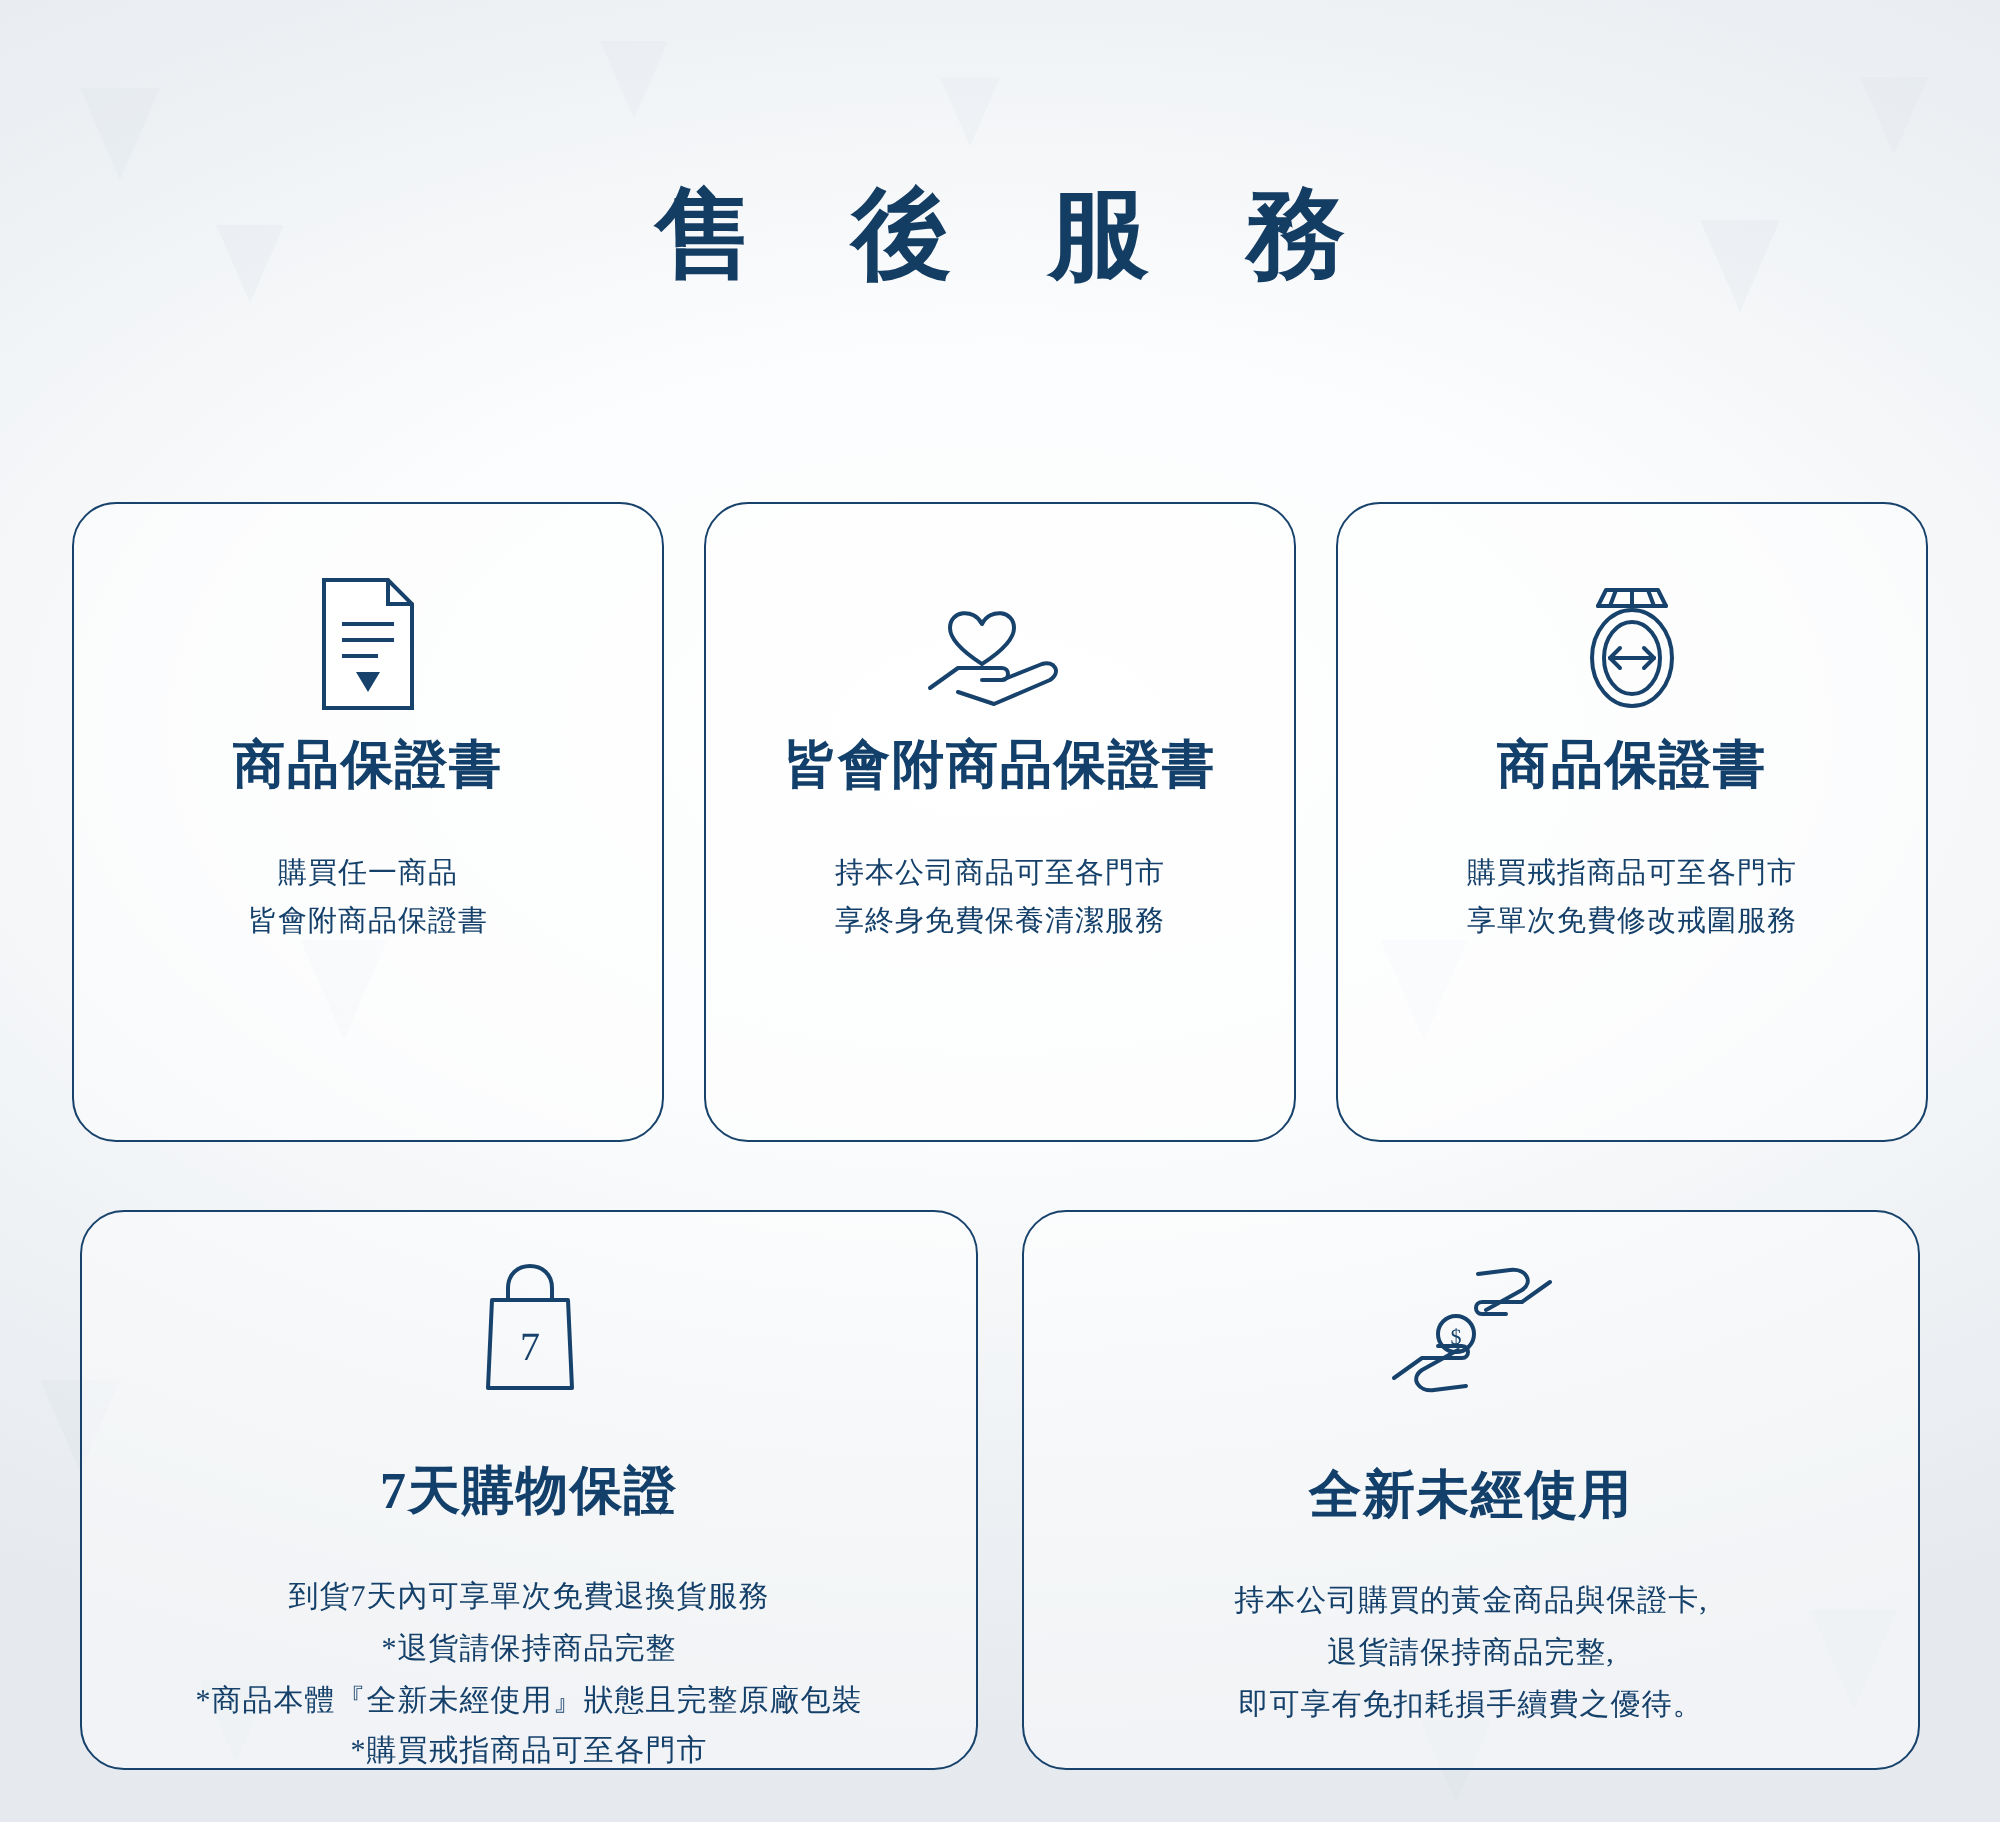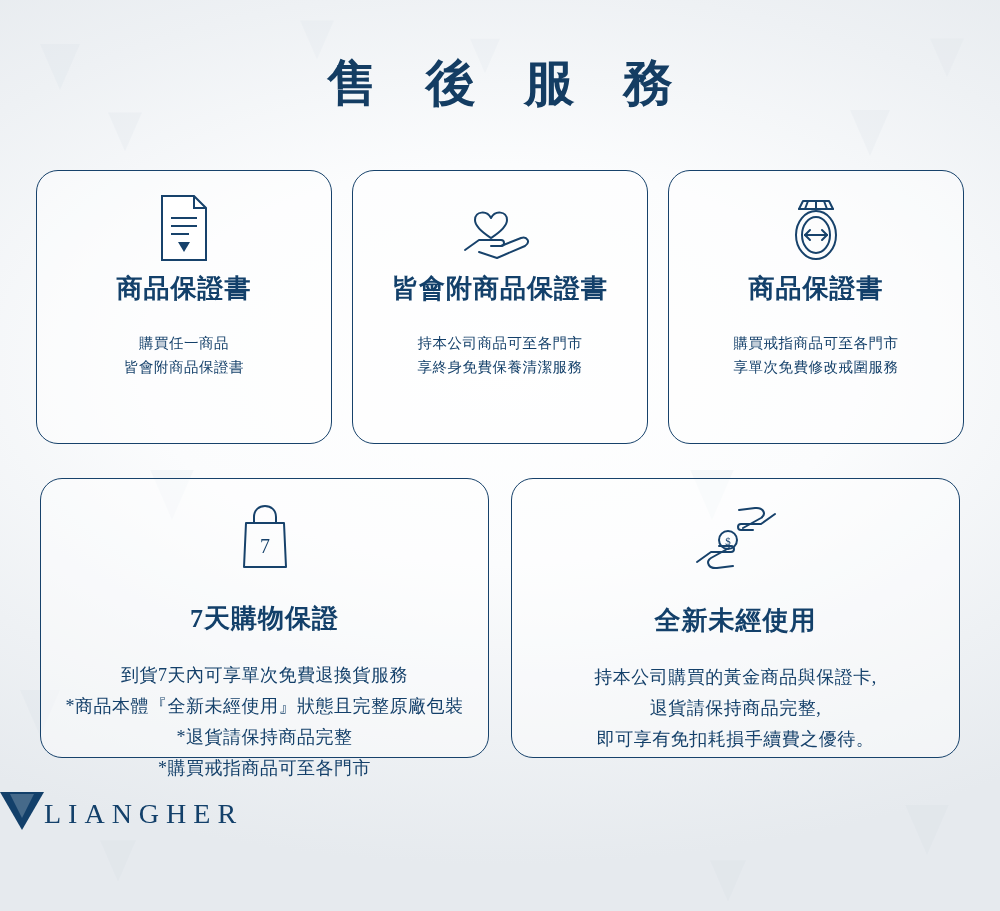--- a/index.html
+++ b/index.html
@@ -19,21 +19,21 @@
   .wm svg{display:block;}
 
   .page{position:relative;z-index:1;width:1000px;height:911px;}
 
   .title{
     text-align:center;
     font-size:50px;
     letter-spacing:18px;
     font-weight:700;
     color:#143d63;
-    padding-top:58px;
+    padding-top:92px;
     padding-left:18px;
     line-height:1;
     font-family:"Liberation Serif", serif;
   }
 
   .grid-top{
     display:flex;
     justify-content:center;
     gap:20px;
     margin-top:62px;
@@ -47,21 +47,21 @@
 
   .card{
     border:1.6px solid #17426b;
     border-radius:22px;
     background:rgba(255,255,255,0.45);
     box-sizing:border-box;
     display:flex;
     flex-direction:column;
     align-items:center;
   }
-  .card-sm{width:296px;height:274px;padding:20px 14px 0;}
+  .card-sm{width:296px;height:320px;padding:33px 14px 0;margin-top:47px;}
   .card-lg{width:449px;height:280px;padding:22px 14px 0;}
 
   .icon-wrap{height:74px;display:flex;align-items:center;justify-content:center;}
   .icon-wrap svg{display:block;}
 
   .card-title{
     font-size:26px;
     font-weight:700;
     letter-spacing:1px;
     color:#13406a;
@@ -70,21 +70,21 @@
   .card-lg .card-title{margin-top:28px;}
 
   .card-body{
     margin-top:26px;
     text-align:center;
     font-size:14.5px;
     line-height:1.65;
     color:#14406a;
     letter-spacing:.5px;
   }
-  .card-lg .card-body{margin-top:24px;font-size:18px;line-height:1.72;}
+  .card-lg .card-body{margin-top:24px;font-size:15px;line-height:1.72;}
 
   .footer{
     margin-top:34px;
     display:flex;
     flex-direction:row;
     align-items:flex-end;
   }
   .logo-mark svg{display:block;}
   .logo-text{
     margin-top:6px;
@@ -229,22 +229,22 @@
       <div class="icon-wrap">
         <svg width="62" height="72" viewBox="0 0 62 72" fill="none" stroke="#17426b" stroke-width="2" stroke-linecap="round" stroke-linejoin="round">
           <path d="M20 22 V16 C20 9 25 5 31 5 C37 5 42 9 42 16 V22"></path>
           <path d="M12 22 H50 L52 66 H10 Z"></path>
           <text x="31" y="52" font-size="20" font-family="Liberation Serif, serif" fill="#17426b" stroke="none" text-anchor="middle">7</text>
         </svg>
       </div>
       <div class="card-title">7天購物保證</div>
       <div class="card-body">
         <div>到貨7天內可享單次免費退換貨服務</div>
+        <div>*退貨請保持商品完整</div>
         <div>*商品本體『全新未經使用』狀態且完整原廠包裝</div>
-        <div>*退貨請保持商品完整</div>
         <div>*購買戒指商品可至各門市</div>
       </div>
     </div>
 
     <div class="card card-lg">
       <div class="icon-wrap">
         <svg width="86" height="68" viewBox="0 0 86 68" fill="none" stroke="#17426b" stroke-width="2" stroke-linecap="round" stroke-linejoin="round">
           <path d="M46 6 L62 4 C70 3 74 10 68 14 L50 24"></path>
           <path d="M82 10 L68 20 H48 C44 20 44 26 48 26 H60"></path>
           <circle cx="35" cy="36" r="9"></circle>

